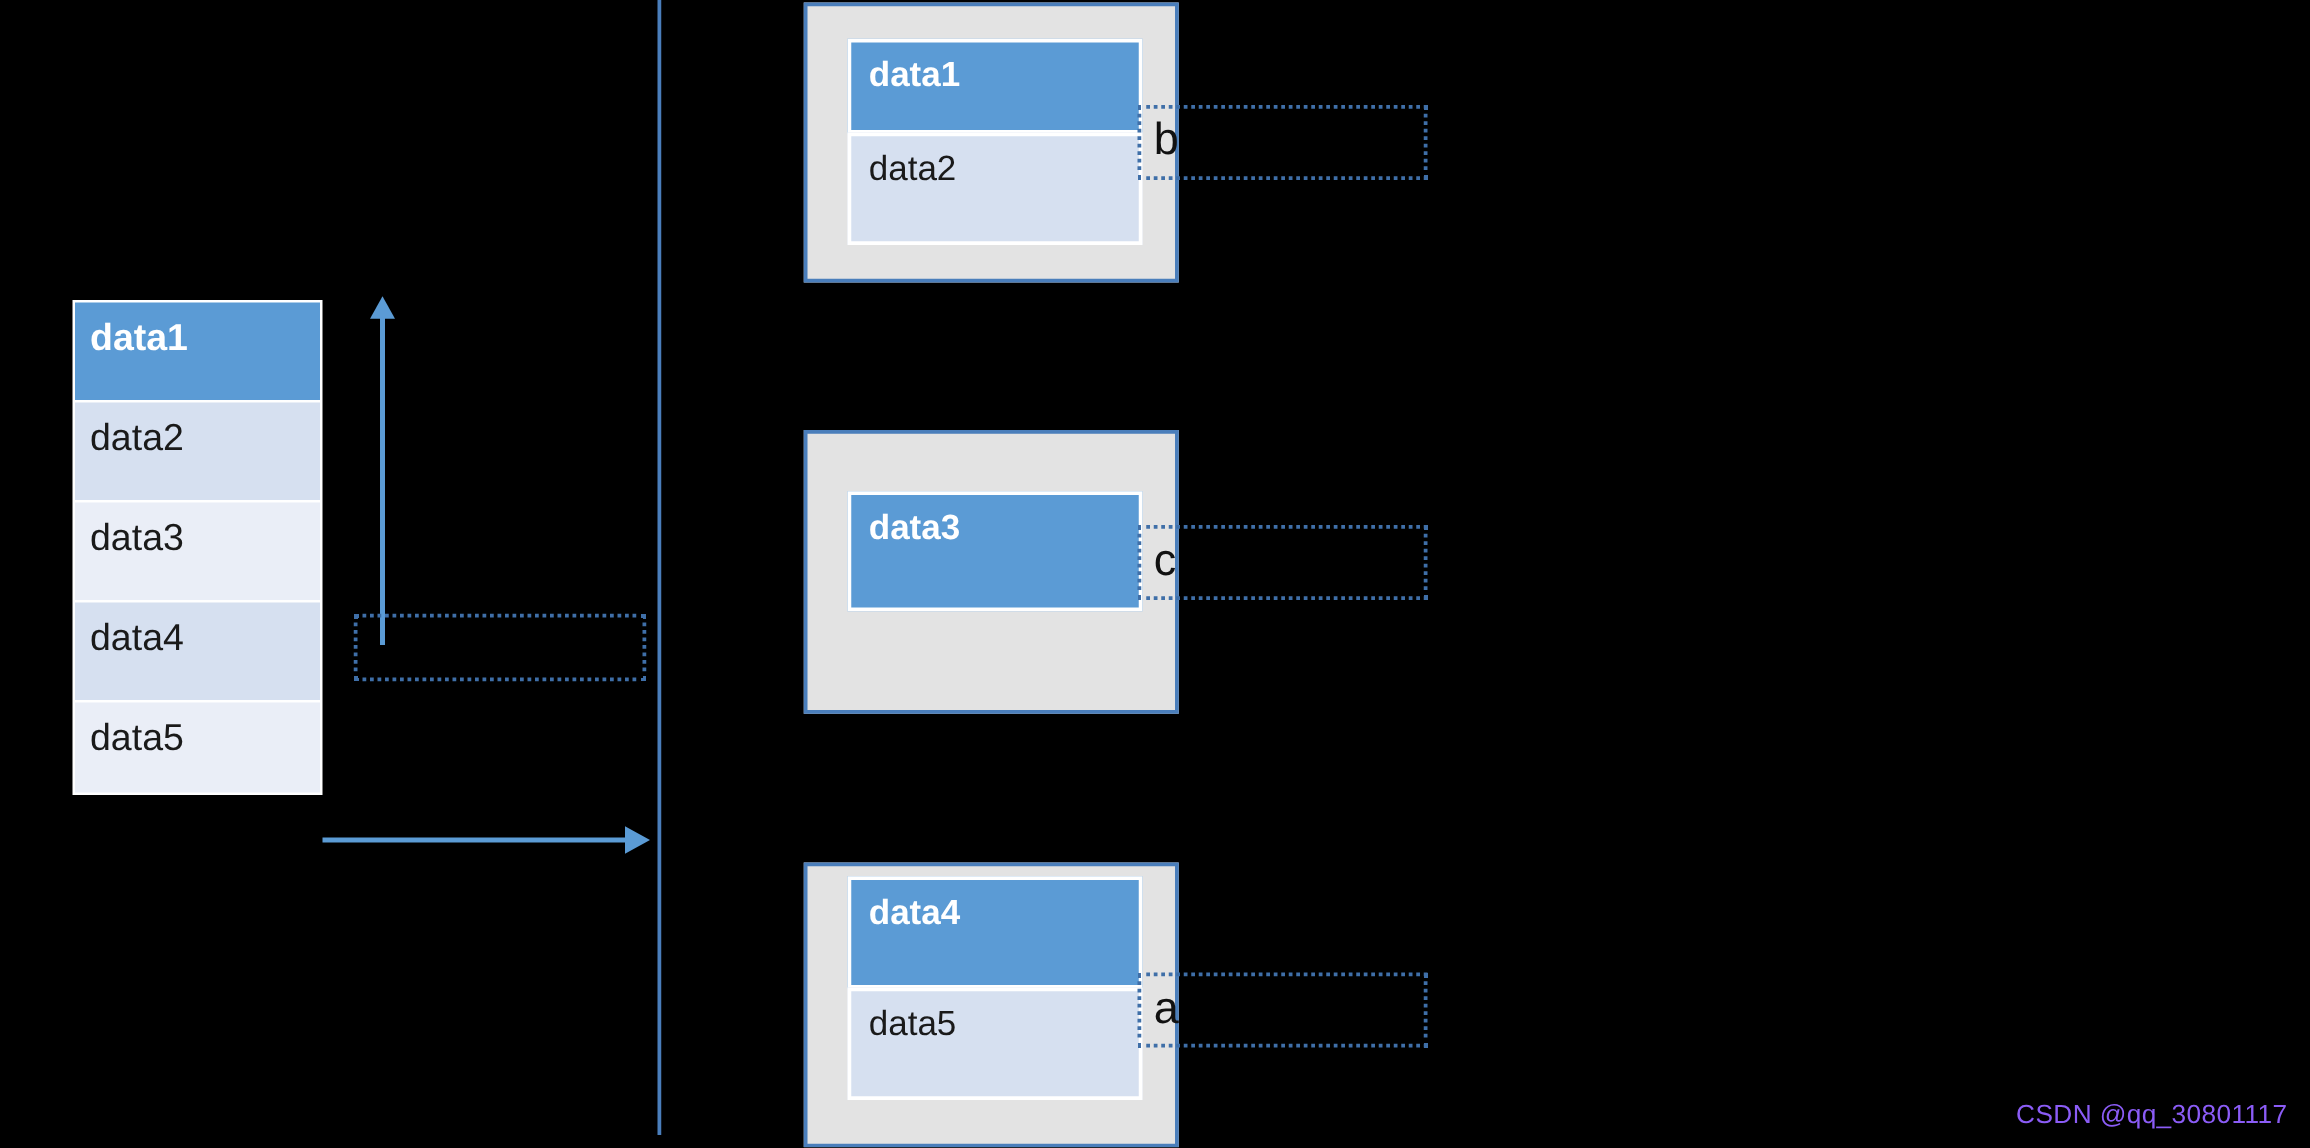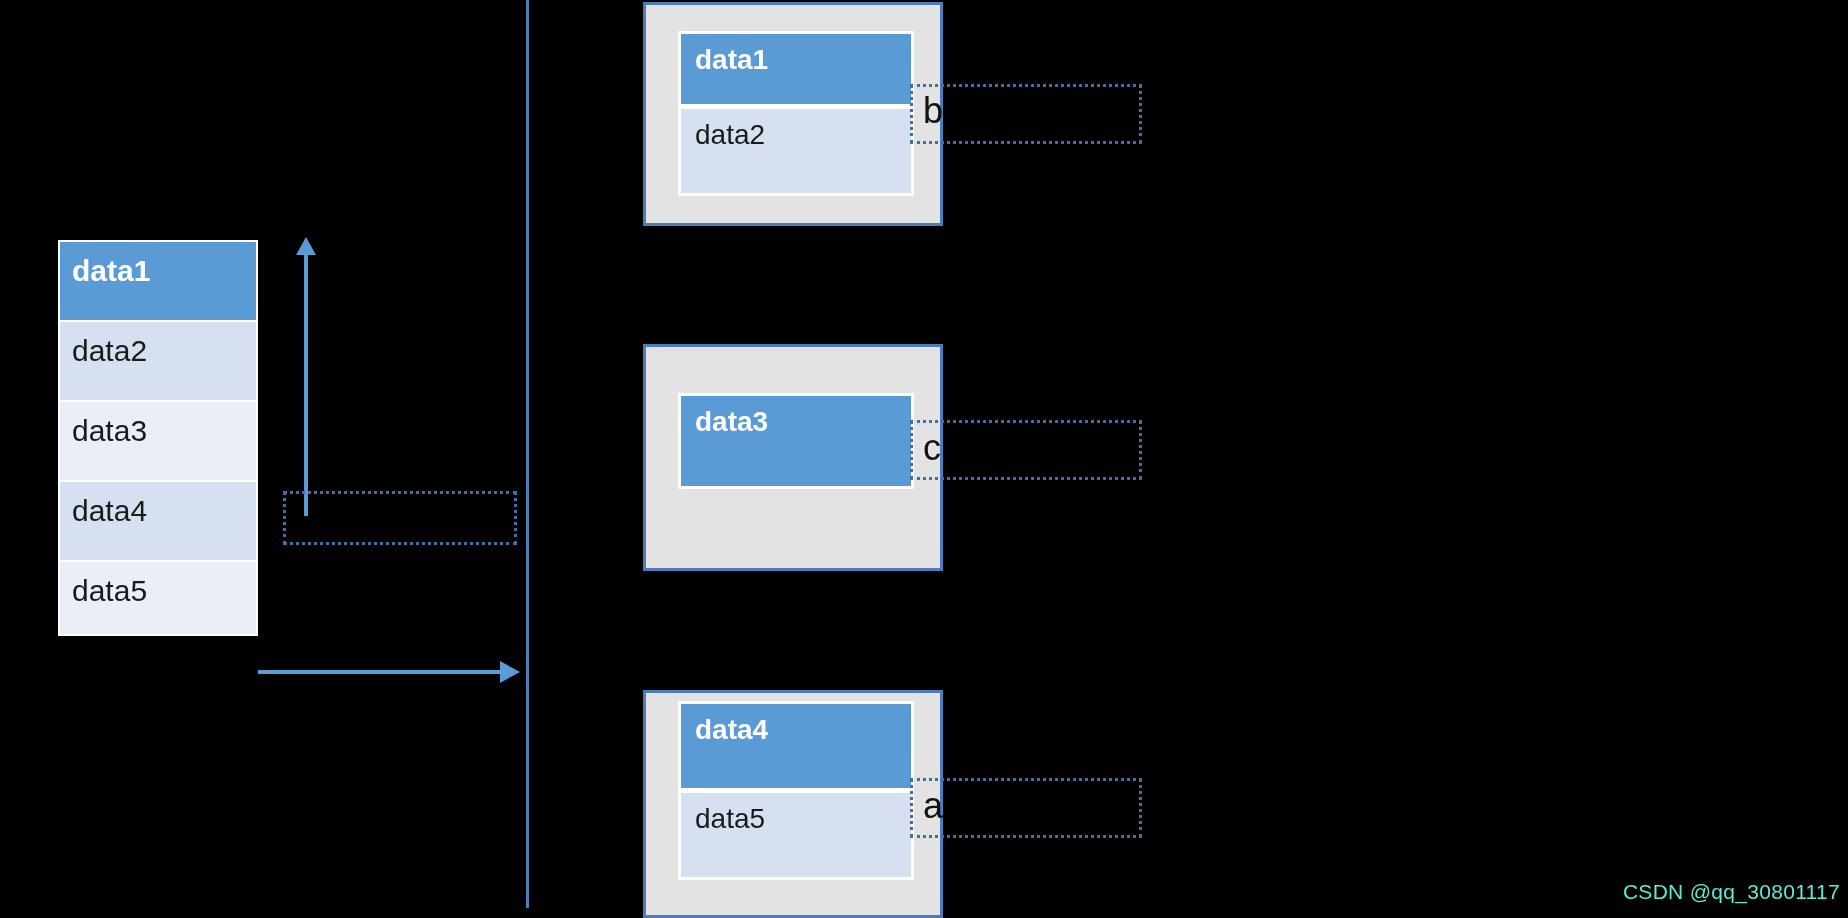--- a/index.html
+++ b/index.html
@@ -155,24 +155,24 @@
   .db-bottom { left: 910px; top: 778px;  width: 232px; height: 60px; }
 
   .lbl-left   { left: 296px; top: 505px; }
   .lbl-top    { left: 923px; top: 93px;  }
   .lbl-mid    { left: 923px; top: 430px; }
   .lbl-bottom { left: 923px; top: 788px; }
 
   
   .watermark {
     position: absolute;
-    right: 8px;
+    right: 18px;
     bottom: 14px;
     font-size: 21px;
-    color: #5eead4;
+    color: #8b5cf6;
     letter-spacing: 0.3px;
   }
 </style>
 </head>
 <body>
 
 <div id="canvas">
 
   <div class="src-table">
     <div class="src-row header r0">data1</div>

